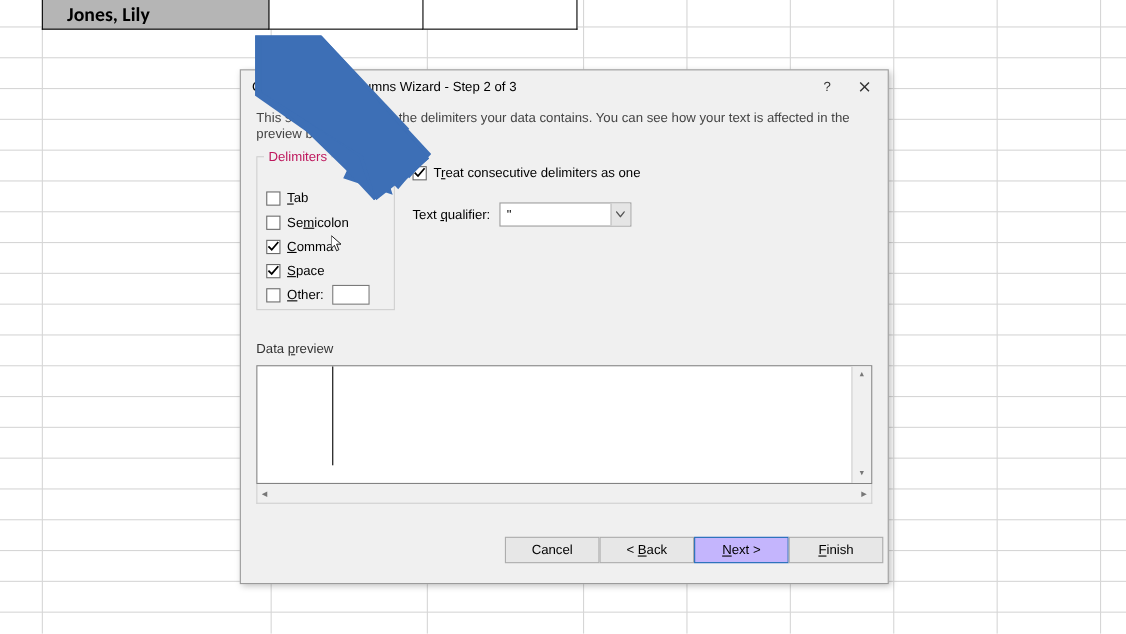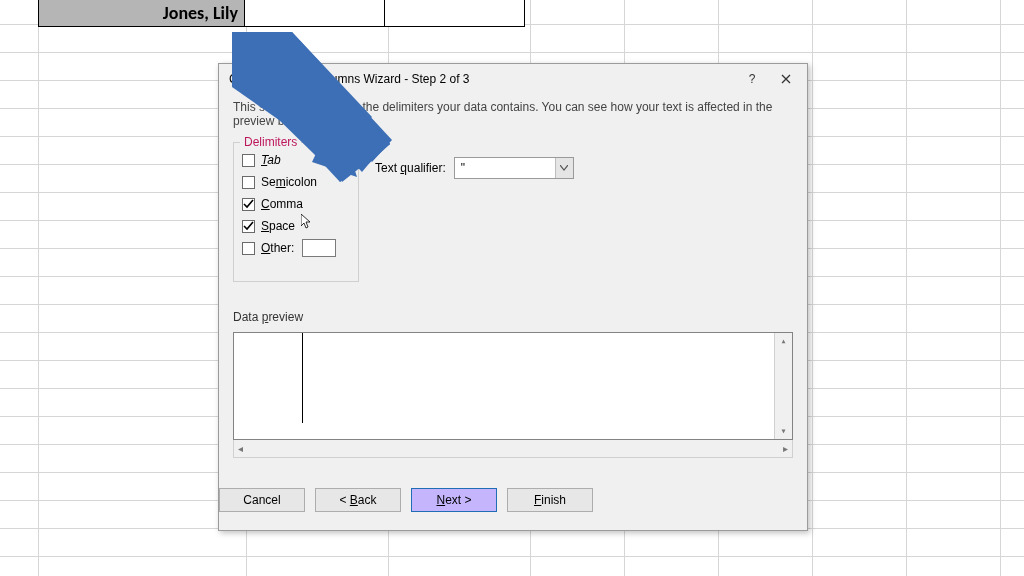--- a/index.html
+++ b/index.html
@@ -4,62 +4,62 @@
 <style>
   * { box-sizing: border-box; margin: 0; padding: 0; }
   html, body { width: 1024px; height: 576px; overflow: hidden; font-family: "Segoe UI", Tahoma, sans-serif; font-size: 12px; background: #fff; }
   .sheet { position: absolute; inset: 0; }
   .gridlines { position: absolute; inset: 0; }
   .gl-v, .gl-h { position: absolute; background: #d6d6d6; }
   .gl-v { width: 1px; top: 0; bottom: 0; }
   .gl-h { height: 1px; left: 0; right: 0; }
 
   .data-table { position: absolute; left: 38px; top: -1px; border-collapse: collapse; }
-  .data-table td { border: 1.5px solid #000; height: 27px; font-size: 18px; font-family: Calibri, sans-serif; padding: 0 6px; vertical-align: middle; background: #fff; text-align: right; }
+  .data-table td { border: 1.5px solid #000; height: 27px; font-size: 18px; font-family: Calibri, sans-serif; padding: 0 22px; vertical-align: middle; background: #fff; }
   .data-table td.name { width: 206px; background: #b5b5b5; font-weight: 600; color: #000; }
   .data-table td.blank { width: 140px; }
   .sel-corner { position: absolute; width: 7px; height: 7px; background: #1f7246; left: 241px; top: 49px; }
 
   .dialog { position: absolute; left: 218px; top: 63px; width: 590px; height: 468px; background: #f0f0f0; border: 1px solid #9b9b9b; box-shadow: 2px 2px 6px rgba(0,0,0,0.25); }
   .titlebar { position: relative; height: 30px; display: flex; align-items: center; padding: 0 4px 0 10px; font-size: 12px; color: #000; }
   .titlebar .title { flex: 1; }
   .titlebar .winbtn { width: 34px; height: 24px; display: flex; align-items: center; justify-content: center; color: #333; }
   .titlebar .winbtn.close svg { width: 10px; height: 10px; }
   .intro { padding: 6px 14px 10px 14px; color: #444; font-size: 12px; }
 
   .body { position: relative; padding: 0 14px; }
   .fieldset { position: absolute; left: 14px; top: 4px; width: 126px; height: 140px; border: 1px solid #cfcfcf; }
   .fieldset .legend { position: absolute; top: -8px; left: 6px; background: #f0f0f0; padding: 0 4px; color: #be185d; font-size: 12px; }
   .cb-row { display: flex; align-items: center; gap: 6px; margin: 4px 8px; height: 18px; }
-  .cb-row:first-of-type { margin-top: 8px; font-style: italic; }
+  .cb-row:first-of-type { margin-top: 28px; }
   .cb { width: 13px; height: 13px; border: 1px solid #6a6a6a; background: #fff; display: inline-flex; align-items: center; justify-content: center; }
   .cb.checked svg { width: 11px; height: 11px; display: block; }
   .cb:not(.checked) svg { display: none; }
   .cb-label { font-size: 12px; color: #000; }
   .cb-label u { text-decoration: underline; }
   .other-input { width: 34px; height: 18px; border: 1px solid #7a7a7a; background: #fff; margin-left: 2px; }
 
   .rhs { position: absolute; left: 156px; top: 12px; }
   .tcd { display: flex; align-items: center; gap: 6px; }
-  .q-row { display: flex; align-items: center; gap: 8px; margin-top: 7px; }
+  .q-row { display: flex; align-items: center; gap: 8px; margin-top: 20px; }
   .q-row .q-label { font-size: 12px; color: #000; }
   .combo { position: relative; width: 120px; height: 22px; border: 1px solid #9a9a9a; background: #fff; display: flex; align-items: center; padding: 0 6px; font-size: 12px; }
   .combo .arrow { position: absolute; right: 0; top: 0; bottom: 0; width: 18px; border-left: 1px solid #bdbdbd; background: #e5e5e5; display: flex; align-items: center; justify-content: center; }
 
   .cursor-arrow { position: absolute; left: 301px; top: 214px; width: 12px; height: 16px; }
   .cursor-arrow svg { width: 12px; height: 16px; }
 
   .preview-label { position: absolute; left: 14px; top: 172px; font-size: 12px; color: #333; }
   .preview-box { position: absolute; left: 14px; top: 194px; right: 14px; height: 108px; border: 1px solid #838383; background: #fff; font-family: Consolas, "Courier New", monospace; font-size: 12px; padding: 6px 8px; white-space: pre; color: #000; overflow: hidden; }
   .preview-box .colsep { position: absolute; top: 0; bottom: 16px; width: 1px; background: #000; left: 68px; }
   .preview-box .sb-v { position: absolute; right: 0; top: 0; bottom: 0; width: 18px; background: #f0f0f0; border-left: 1px solid #d0d0d0; display: flex; flex-direction: column; justify-content: space-between; align-items: center; padding: 2px 0; }
   .preview-box .sb-v span, .sb-h span { color: #777; font-size: 10px; }
   .sb-h { position: absolute; left: 14px; right: 14px; top: 302px; height: 18px; background: #f0f0f0; border: 1px solid #d0d0d0; border-top: none; display: flex; justify-content: space-between; align-items: center; padding: 0 4px; }
 
-  .button-row { position: absolute; left: 0; right: 0; bottom: 12px; height: 30px; display: flex; gap: 10px; padding-right: 15px; }
+  .button-row { position: absolute; left: 0; right: 0; bottom: 12px; height: 30px; display: flex; justify-content: flex-end; padding-right: 4px; }
   .btn { width: 86px; height: 24px; border: 1px solid #adadad; background: #e7e7e7; font-size: 12px; display: flex; align-items: center; justify-content: center; }
   .btn.default { border: 1.5px solid #1f6db5; background: #c4b5fd; }
 
   .big-arrow { position: absolute; left: 222px; top: 32px; width: 170px; height: 150px; pointer-events: none; }
 </style>
 </head>
 <body>
 
 <div class="sheet">
   <div class="gridlines">
@@ -150,20 +150,28 @@
         <span class="cb-label"><u>S</u>pace</span>
       </div>
       <div class="cb-row">
         <span class="cb"></span>
         <span class="cb-label"><u>O</u>ther:</span>
         <span class="other-input"></span>
       </div>
     </div>
 
     <div class="rhs">
+      <div class="tcd">
+        <span class="cb checked">
+            <svg viewBox="0 0 11 11">
+              <path d="M1 5 L4 8 L10 1" stroke="#000" stroke-width="1.6" fill="none"></path>
+            </svg>
+          </span>
+        <span class="cb-label">T<u>r</u>eat consecutive delimiters as one</span>
+      </div>
       <div class="q-row">
         <span class="q-label">Text <u>q</u>ualifier:</span>
         <div class="combo">
           <span>"</span>
           <span class="arrow">
             <svg width="8" height="6" viewBox="0 0 8 6">
                 <path d="M0 0 L4 5 L8 0" fill="none" stroke="#555" stroke-width="1.2"></path>
               </svg>
           </span>
         </div>

